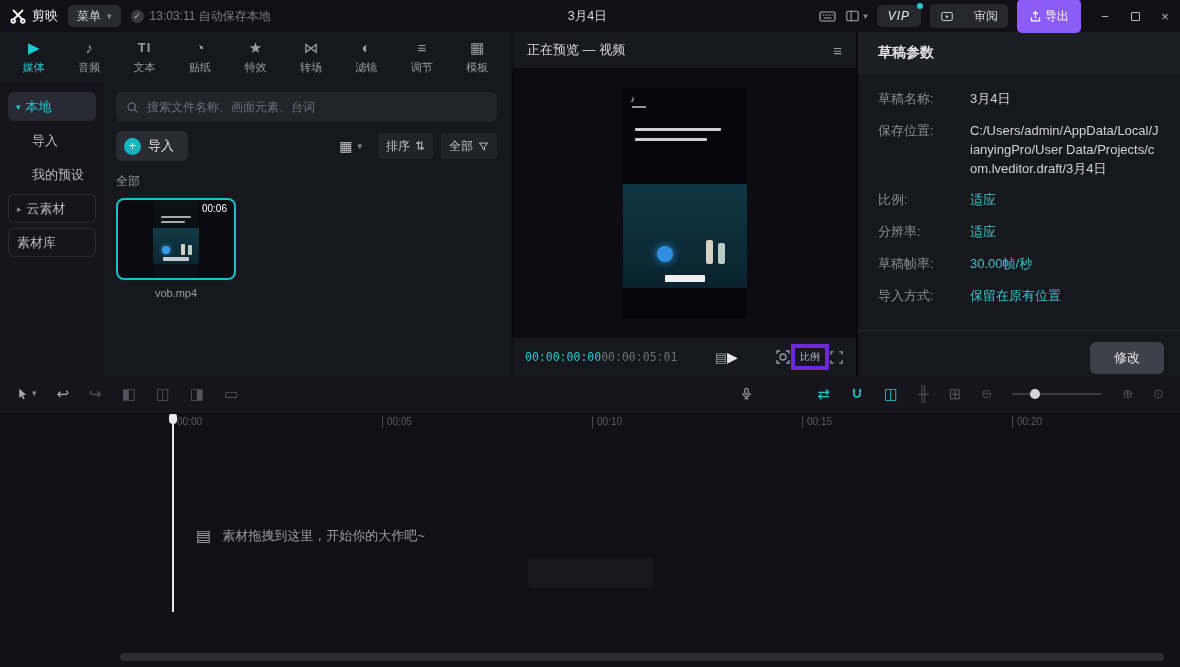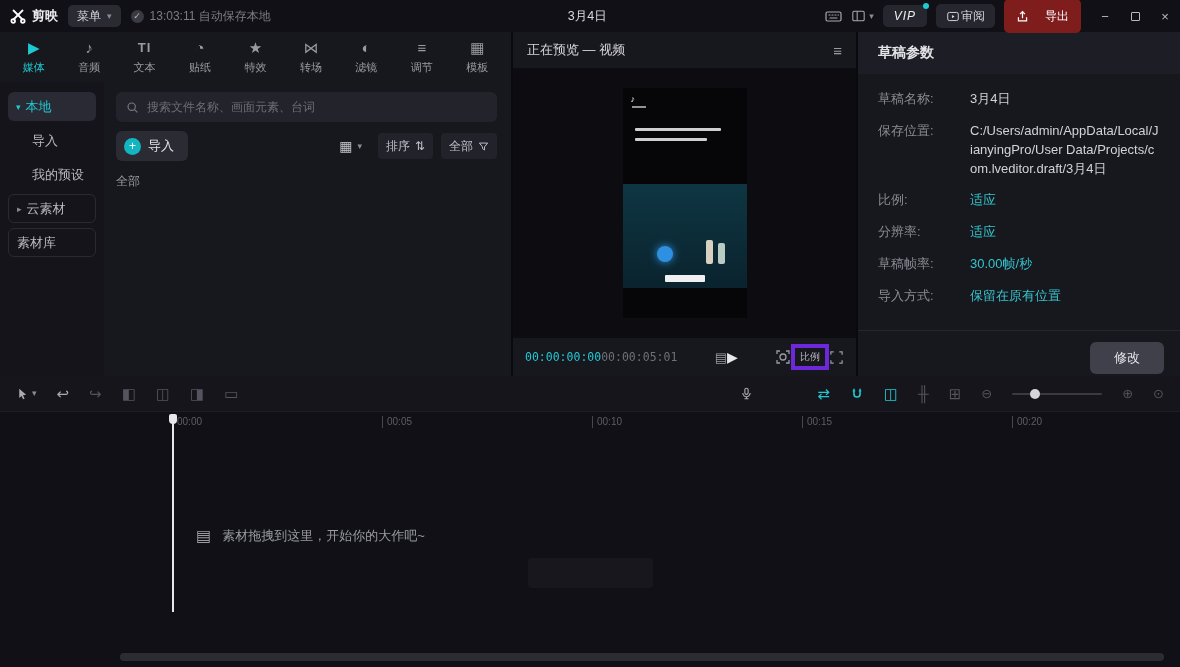--- a/index.html
+++ b/index.html
@@ -3,33 +3,33 @@
 <meta charset="utf-8">
 <style>
   * { margin:0; padding:0; box-sizing:border-box; }
   html,body { background:#000; }
   body { font-family:"Liberation Sans","DejaVu Sans",sans-serif; }
   .app { position:relative; width:1180px; height:667px; background:#0e0e13; overflow:hidden; color:#d5d5da; font-size:12px; }
 
   
   .titlebar { height:32px; background:#101016; display:flex; align-items:center; gap:10px; padding-left:10px; position:relative; }
   .logo { display:flex; align-items:center; gap:6px; }
-  .logo-name { font-size:13px; font-weight:bold; color:#ededf0; }
+  .logo-name { font-size:13px; font-weight:normal; color:#ededf0; }
   .menu-btn { background:#2a2a33; border-radius:5px; height:22px; padding:0 9px; display:flex; align-items:center; gap:6px; color:#d5d5da; cursor:pointer; }
   .menu-btn .chev { color:#8b8b94; font-size:9px; }
   .autosave { display:flex; align-items:center; gap:6px; color:#7c7c85; }
   .autosave .chk { width:13px; height:13px; border-radius:50%; background:#3a3a43; color:#b9b9c0; font-size:9px; display:flex; align-items:center; justify-content:center; }
   .proj-title { position:absolute; left:50%; transform:translateX(-57%); color:#dadade; font-size:12.5px; }
   .tb-right { margin-left:auto; display:flex; align-items:center; gap:9px; }
   .icon-btn { color:#a9a9b2; display:flex; align-items:center; gap:3px; cursor:pointer; }
   .icon-btn .chev { font-size:9px; color:#8b8b94; }
   .vip-btn { position:relative; background:#26262e; border-radius:5px; height:22px; padding:0 11px; display:flex; align-items:center; color:#eceef0; font-weight:normal; font-style:italic; letter-spacing:1px; cursor:pointer; }
   .vip-dot { position:absolute; top:-2px; right:-2px; width:6px; height:6px; border-radius:50%; background:#1fc9d2; }
-  .pill-btn { background:#26262e; border-radius:5px; height:24px; padding:0 10px; display:flex; align-items:center; gap:1px; color:#d5d5da; cursor:pointer; }
-  .export-btn { background:#7f1d1d; color:#fff; border-radius:5px; height:24px; padding:17px 12px; display:flex; align-items:center; gap:16px; cursor:pointer; }
+  .pill-btn { background:#26262e; border-radius:5px; height:24px; padding:0 10px; display:flex; align-items:center; gap:20px; color:#d5d5da; cursor:pointer; }
+  .export-btn { background:#8b5cf6; color:#fff; border-radius:5px; height:24px; padding:17px 12px; display:flex; align-items:center; gap:3px; cursor:pointer; }
   .win-ctrls { display:flex; }
   .win-btn { width:30px; height:32px; display:flex; align-items:center; justify-content:center; color:#b9b9c0; cursor:pointer; font-size:13px; }
   .maxi { width:9px; height:9px; border:1px solid #b9b9c0; border-radius:1px; }
 
   
   .main { display:flex; height:344px; }
 
   
   .panel-left { width:513px; background:#17171e; display:flex; flex-direction:column; border-right:2px solid #0a0a0e; }
   .media-tabs { height:50px; display:flex; align-items:center; padding:0 6px; flex-shrink:0; }
@@ -282,20 +282,36 @@
             <div class="mini-btn">
               <span>全部</span>
               <svg width="11" height="11" viewBox="0 0 16 16" stroke="currentColor" stroke-width="1.4" fill="none">
                 <path d="M2 3 H14 L9.5 8.5 V13 L6.5 11 V8.5 Z"></path>
               </svg>
             </div>
           </div>
 
           <div class="section-label">全部</div>
 
+          <div class="clip-card">
+            <div class="clip-thumb">
+              <span class="clip-dur">00:06</span>
+              <div class="mini-video">
+                <div class="mini-line" style="top:16px;"></div>
+                <div class="mini-line" style="top:21px;width:24px;"></div>
+                <div class="mini-scene">
+                  <div class="mini-ball"></div>
+                  <div class="mini-fig1"></div>
+                  <div class="mini-fig2"></div>
+                  <div class="mini-cap"></div>
+                </div>
+              </div>
+            </div>
+            <div class="clip-name">vob.mp4</div>
+          </div>
         </div>
       </div>
     </section>
 
     <section class="panel-preview">
       <div class="preview-header">
         <span>正在预览 — 视频</span>
         <span class="ph-sp"></span>
         <span class="pc-icon" style="font-size:15px">≡</span>
       </div>

